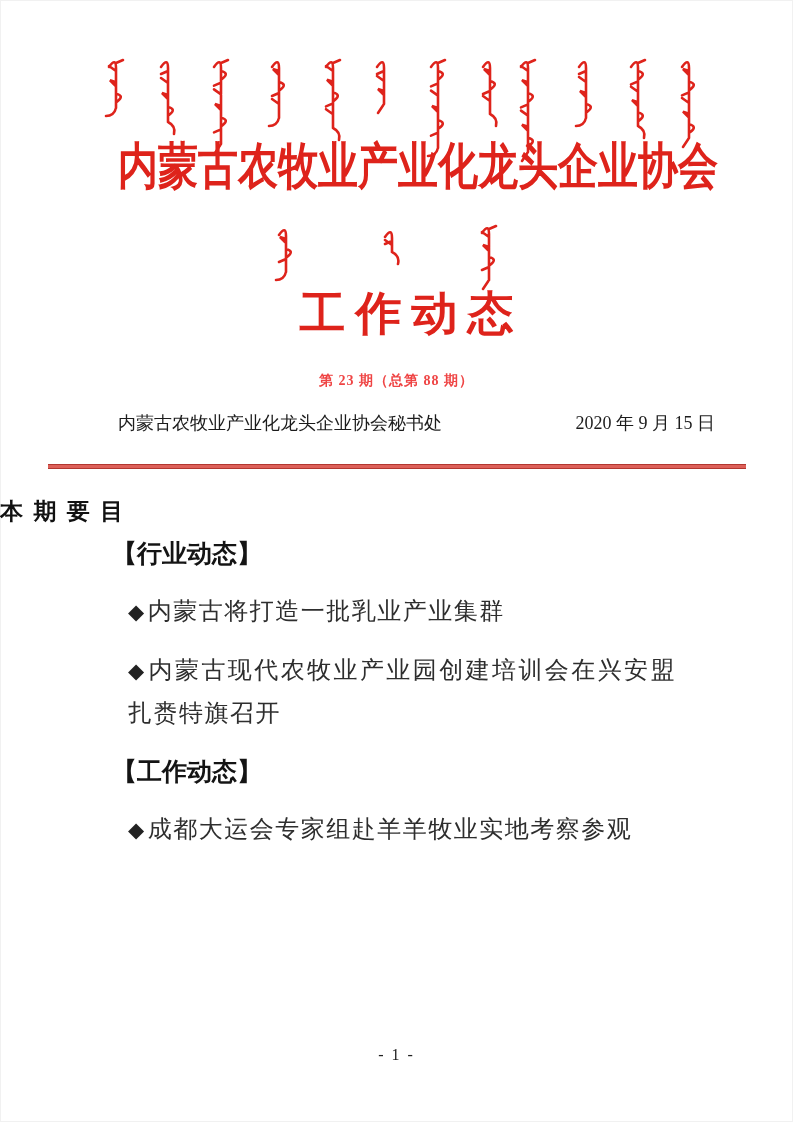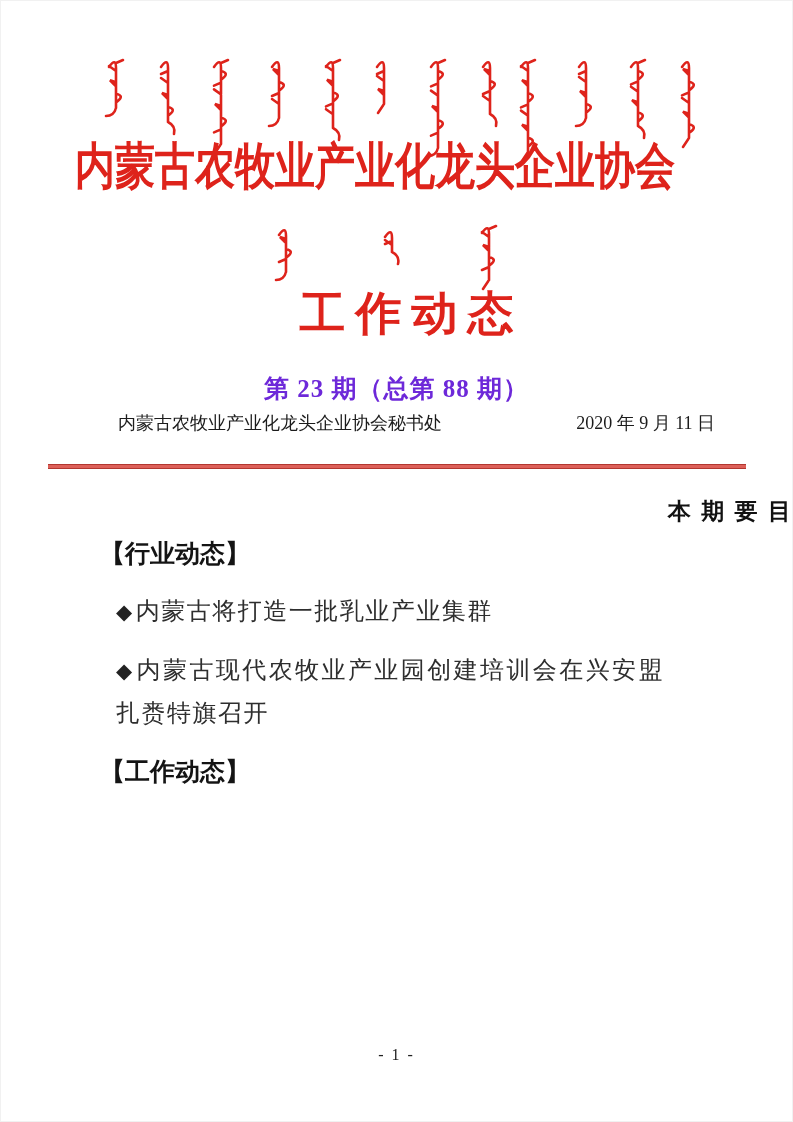--- a/index.html
+++ b/index.html
@@ -7,53 +7,53 @@
     position:relative; width:793px; height:1122px; background:#ffffff;
     font-family:"Liberation Serif","DejaVu Serif",serif;
     box-shadow: inset 0 0 0 1px #f1f1f1;
     overflow:hidden;
   }
   .mgl-svg { position:absolute; left:0; }
   .mgl-top { top:55px; }
   .mgl-mid { top:222px; }
 
   .org-title {
-    position:absolute; top:133px; left:0; width:793px; text-align:left;
+    position:absolute; top:133px; left:0; width:793px; text-align:right;
     color:var(--red); font-weight:bold; font-size:50px; white-space:nowrap;
   }
   .org-title .squeeze { display:inline-block; transform:scaleX(0.8); transform-origin:center; }
 
   .main-title {
     position:absolute; top:283px; left:0; width:793px; text-align:center;
     color:var(--red); font-weight:bold; font-size:46px;
     letter-spacing:10px; text-indent:10px; white-space:nowrap;margin-left:10px;
   }
   .issue-line {
     position:absolute; top:372px; left:0; width:793px; text-align:center;
-    color:#6d28d9; font-weight:bold; font-size:25px; letter-spacing:1px;
+    color:#ef4444; font-weight:bold; font-size:14px; letter-spacing:1px;
   }
   .byline {
     position:absolute; top:411px; left:0; width:793px; box-sizing:border-box;
     padding-left:118px; padding-right:78px;
     display:flex; justify-content:space-between; align-items:baseline;
     font-size:18px; color:#1c1c1c; white-space:nowrap;
   }
   .red-rule {
     position:absolute; top:464px; left:48px; width:698px; height:3px;
     background:var(--rule-light);
     border-top:1.5px solid var(--rule-dark);
     border-bottom:1.5px solid var(--rule-dark);
   }
   .toc-heading {
-    position:absolute; top:496px; left:0; width:793px; text-align:right;
+    position:absolute; top:496px; left:0; width:793px; text-align:left;
     font-family:"Liberation Sans","DejaVu Sans",sans-serif;
     font-weight:bold; font-size:23px; color:#111; letter-spacing:2px;
   }
   .toc-body {
-    position:absolute; top:532px; left:100px; width:580px;
+    position:absolute; top:532px; left:112px; width:580px;
     line-height:42px; color:#2e2e2e;
   }
   .toc-section-label {
     font-family:"Liberation Sans","DejaVu Sans",sans-serif;
     font-weight:bold; font-size:25px; color:#141414;
     line-height:42px; margin:0;
   }
   .toc-item {
     margin:16px; font-size:24px; line-height:42px;
     text-align:justify; letter-spacing:1.5px; color:#2e2e2e;
@@ -93,29 +93,30 @@
       <path d="M 385 15 q 7 -10 7 1 L 392 30 M 392 19 l -7 3 M 392 23 l -7 -5 M 392 30 q 8 4 6 12" stroke="#de231b" stroke-width="2.6" fill="none" stroke-linecap="round"></path>
       <path d="M 482 11 q 7 -10 7 1 L 489 58 M 489 7 l 7 -3 M 489 15 l -7 -5 M 489 25 l -6 -2 l 6 6 M 489 35 q 9 2 1 8 M 489 45 l -7 3 M 489 58 l -6 9" stroke="#de231b" stroke-width="2.6" fill="none" stroke-linecap="round"></path>
     </svg>
 
   <div class="main-title">工作动态</div>
 
   <div class="issue-line">第 23 期（总第 88 期）</div>
 
   <div class="byline">
     <span>内蒙古农牧业产业化龙头企业协会秘书处</span>
-    <span>2020 年 9 月 11 日</span>
+    <span>2020 年 9 月 15 日</span>
   </div>
 
   <div class="red-rule"></div>
 
   <div class="toc-heading">本 期 要 目</div>
 
   <div class="toc-body" id="toc-body">
       <div class="toc-section-label">【行业动态】</div>
       <p class="toc-item"><span class="bullet">◆</span>内蒙古将打造一批乳业产业集群</p>
       <p class="toc-item"><span class="bullet">◆</span>内蒙古现代农牧业产业园创建培训会在兴安盟扎赉特旗召开</p>
       <div class="toc-section-label">【工作动态】</div>
+      <p class="toc-item"><span class="bullet">◆</span>成都大运会专家组赴羊羊牧业实地考察参观</p>
     </div>
 
   <div class="page-footer">- 1 -</div>
 
 </div>
 
 </body></html>

